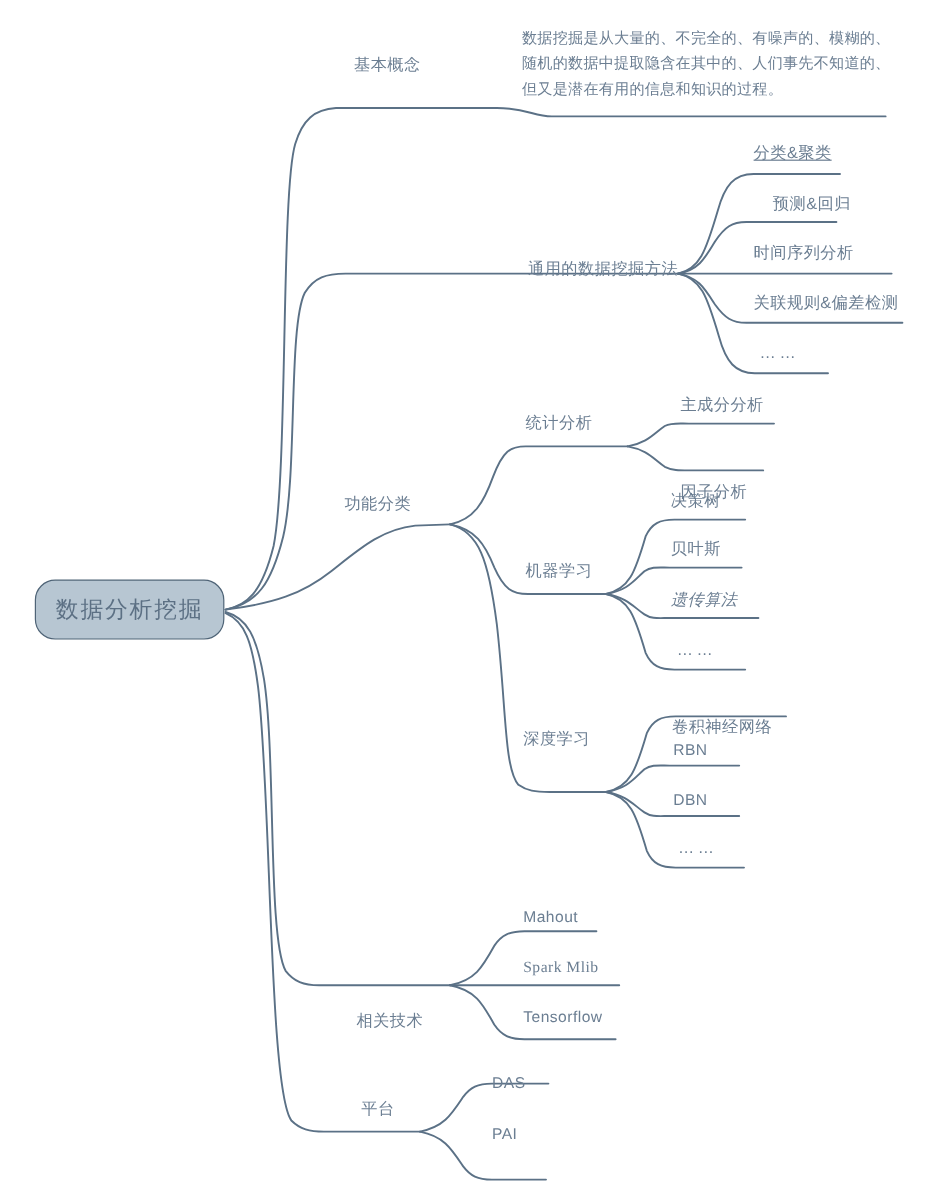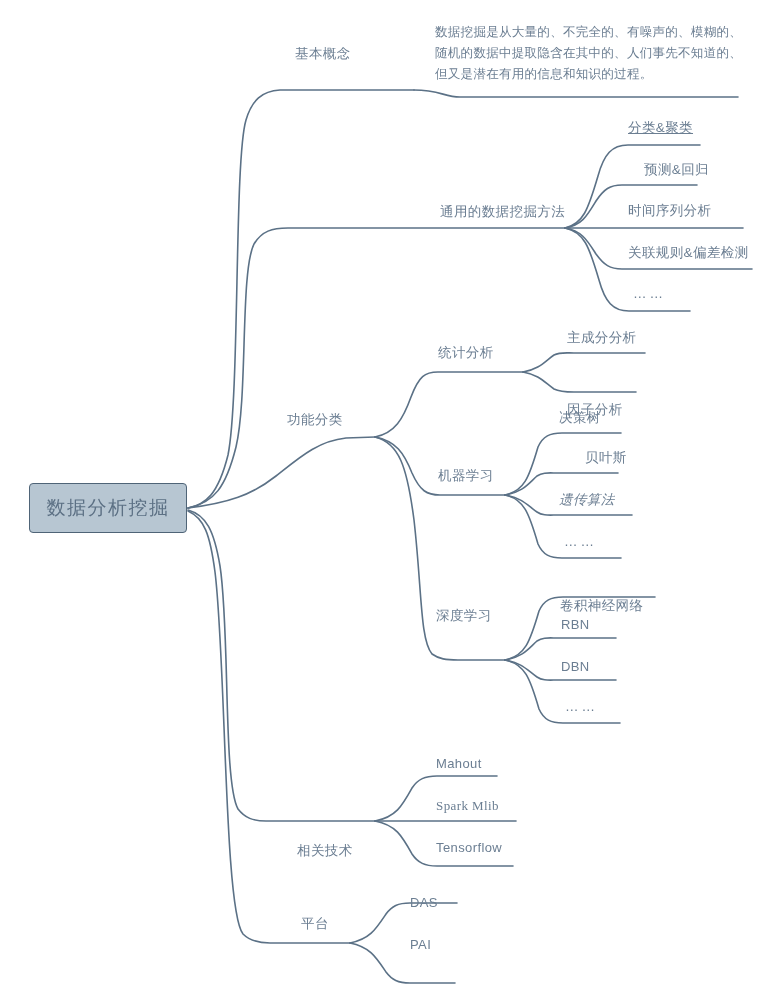--- a/index.html
+++ b/index.html
@@ -49,21 +49,21 @@
   }
   .root-node {
     position: absolute;
     left: 29px;
     top: 483px;
     width: 158px;
     height: 50px;
     box-sizing: border-box;
     background: #b7c6d2;
     border: 1.8px solid #4f6477;
-    border-radius: 4px;
+    border-radius: 17px;
     display: flex;
     align-items: center;
     justify-content: center;
   }
   .root-node-text {
     color: #5c7084;
     font-size: 19px;
     letter-spacing: 1.5px;
     white-space: nowrap;
   }
@@ -133,21 +133,21 @@
   </svg>
 
   <div class="root-node">
     <span class="root-node-text">数据分析挖掘</span>
   </div>
 
   <div class="node-label cn" style="left:295px; top:46px;">基本概念</div>
 
   <div class="desc-block">数据挖掘是从大量的、不完全的、有噪声的、模糊的、随机的数据中提取隐含在其中的、人们事先不知道的、但又是潜在有用的信息和知识的过程。</div>
 
-  <div class="node-label cn" style="left:440px; top:204px;">通用的数据挖掘方法</div>
+  <div class="node-label cn" style="left:440px; top:216px;">通用的数据挖掘方法</div>
 
   <div class="node-label cn" style="left:287px; top:412px;">功能分类</div>
 
   <div class="node-label cn" style="left:297px; top:799px;margin-top:44px;">相关技术</div>
 
   <div class="node-label cn" style="left:301px; top:916px;">平台</div>
 
   <div class="node-label cn" style="left:628px; top:120px;text-decoration:underline;">分类&amp;聚类</div>
   <div class="node-label cn" style="left:628px; top:162px;margin-left:16px;">预测&amp;回归</div>
   <div class="node-label cn" style="left:628px; top:203px;">时间序列分析</div>
@@ -155,21 +155,21 @@
   <div class="node-label cn dots" style="left:633px; top:286px;">……</div>
 
   <div class="node-label cn" style="left:438px; top:345px;">统计分析</div>
   <div class="node-label cn" style="left:438px; top:468px;">机器学习</div>
   <div class="node-label cn" style="left:436px; top:608px;">深度学习</div>
 
   <div class="node-label cn" style="left:567px; top:330px;">主成分分析</div>
   <div class="node-label cn" style="left:567px; top:369px;margin-top:33px;">因子分析</div>
 
   <div class="node-label cn" style="left:559px; top:410px;">决策树</div>
-  <div class="node-label cn" style="left:585px; top:450px;">贝叶斯</div>
+  <div class="node-label cn" style="left:559px; top:450px;">贝叶斯</div>
   <div class="node-label cn" style="left:559px; top:492px;font-style:italic;">遗传算法</div>
   <div class="node-label cn dots" style="left:564px; top:534px;">……</div>
 
   <div class="node-label cn" style="left:560px; top:586px;margin-top:12px;">卷积神经网络</div>
   <div class="node-label" style="left:561px; top:617px;">RBN</div>
   <div class="node-label" style="left:561px; top:659px;">DBN</div>
   <div class="node-label cn dots" style="left:565px; top:699px;">……</div>
 
   <div class="node-label" style="left:436px; top:756px;">Mahout</div>
   <div class="node-label" style="left:436px; top:798px;font-family:Liberation Serif, serif;">Spark Mlib</div>

